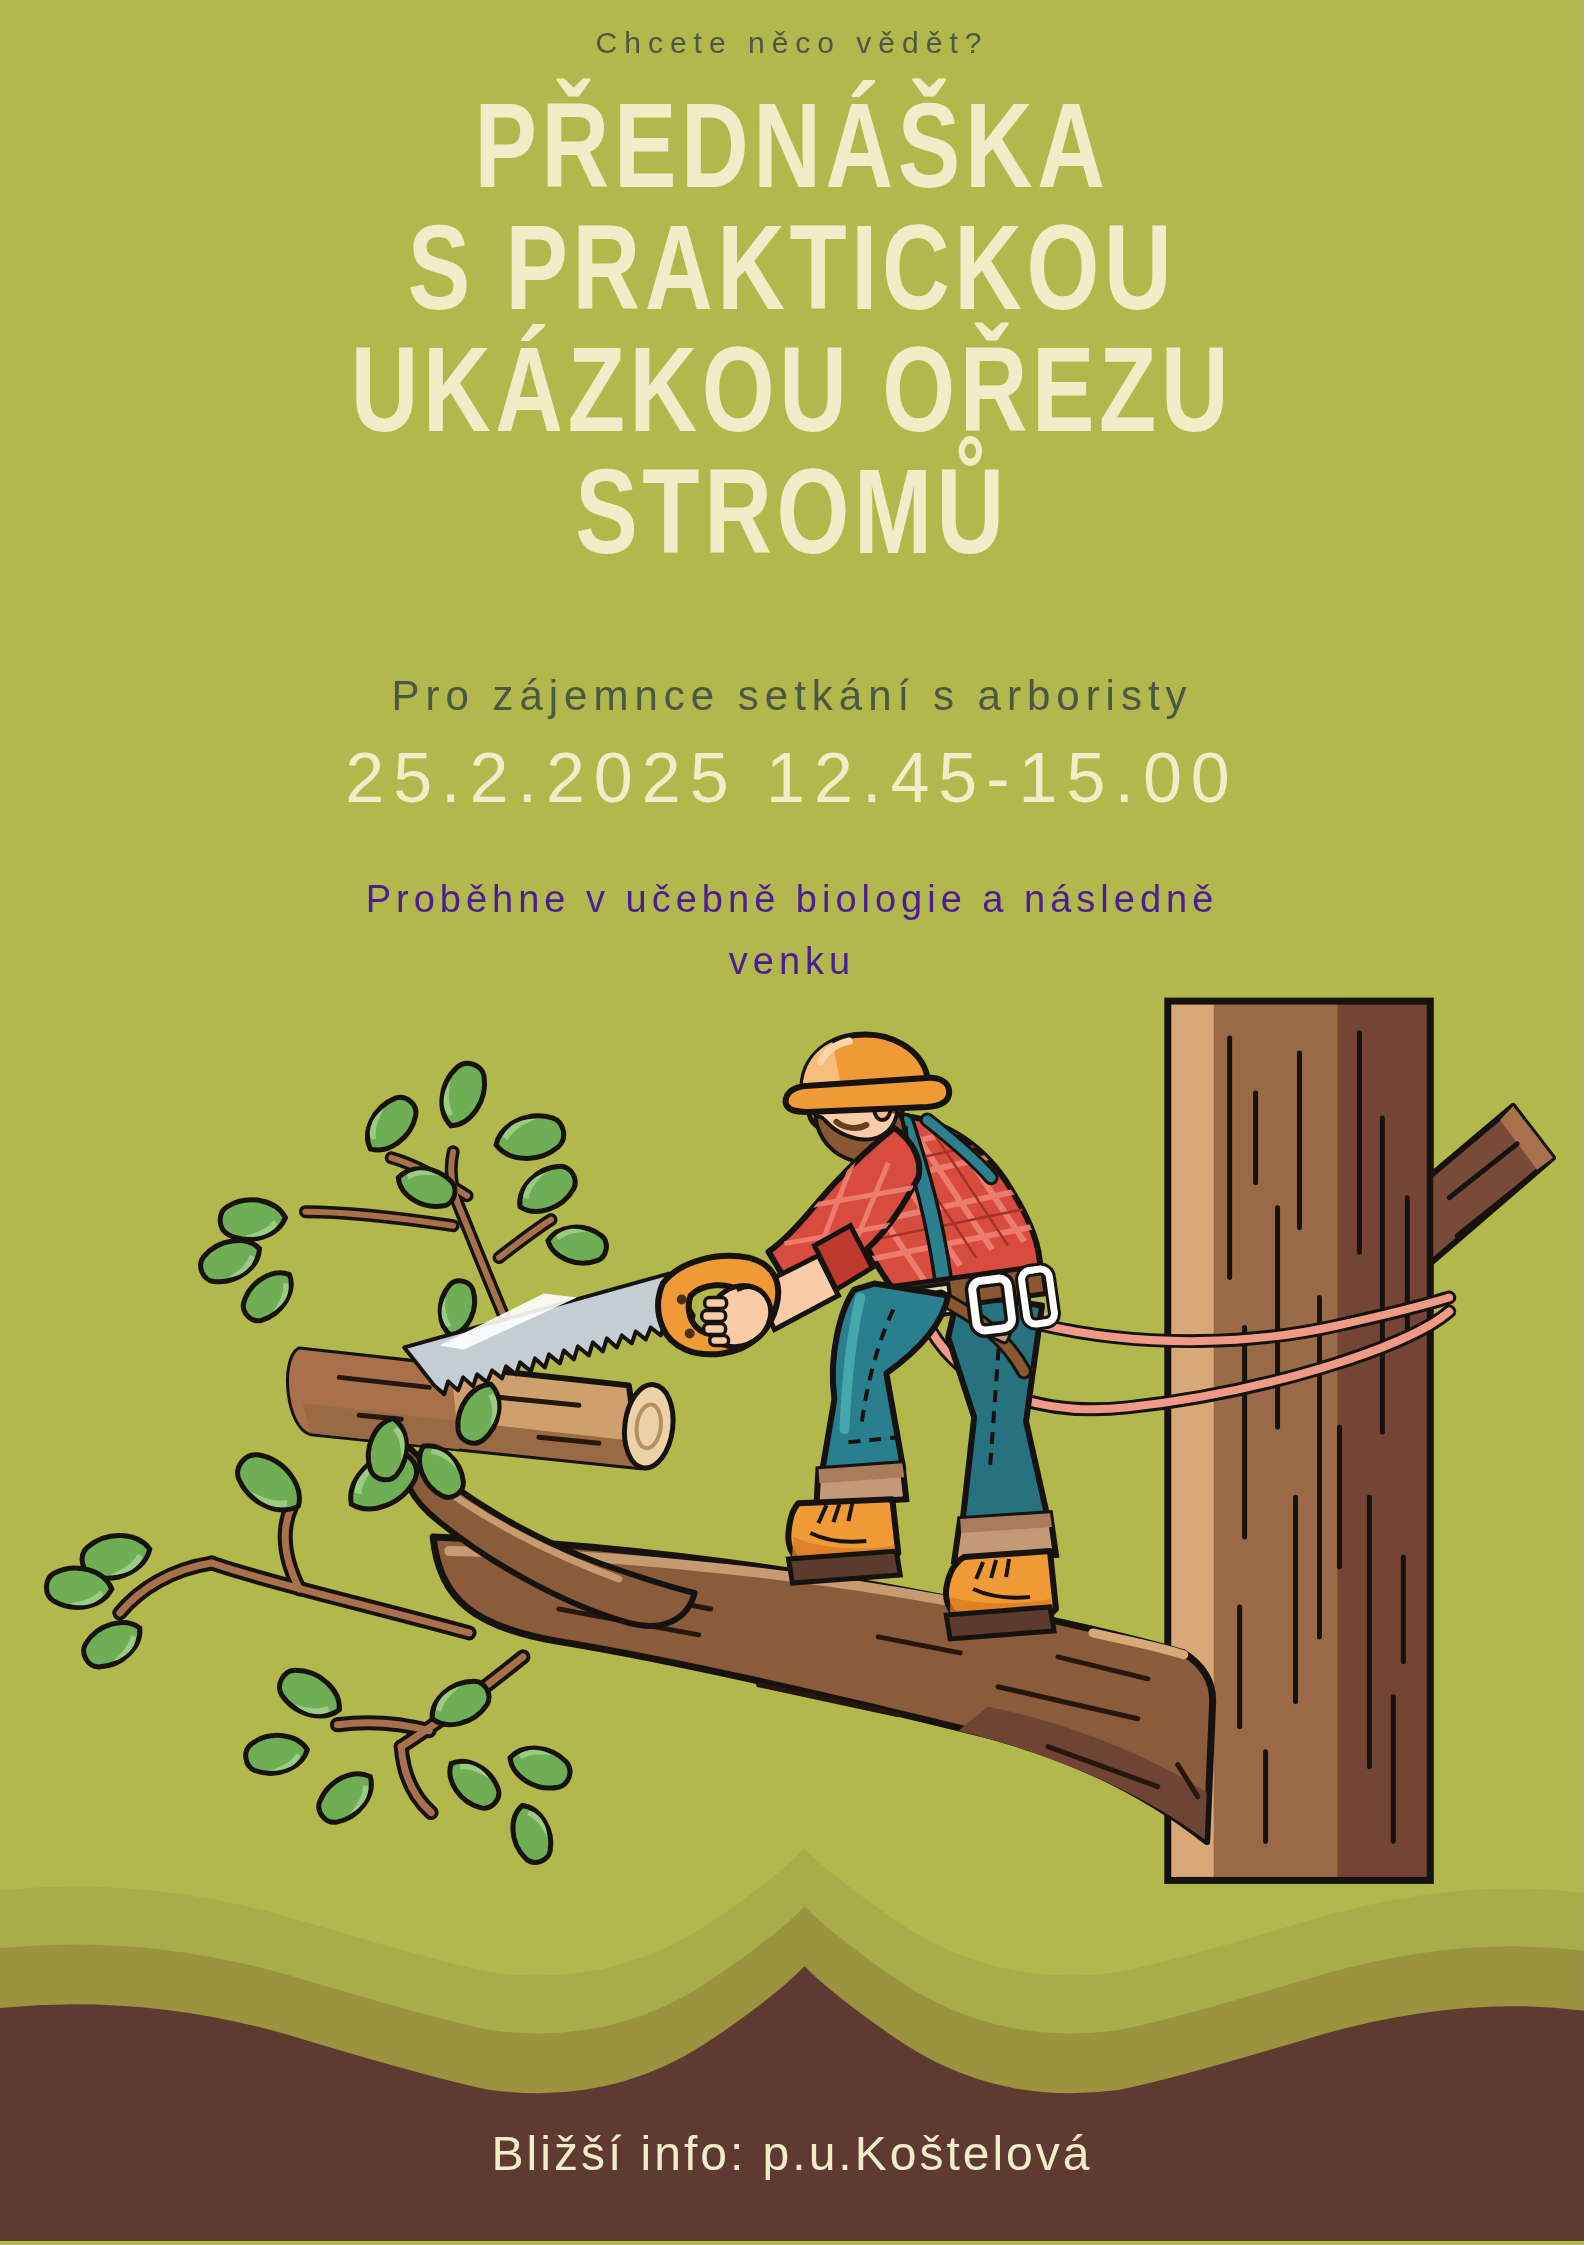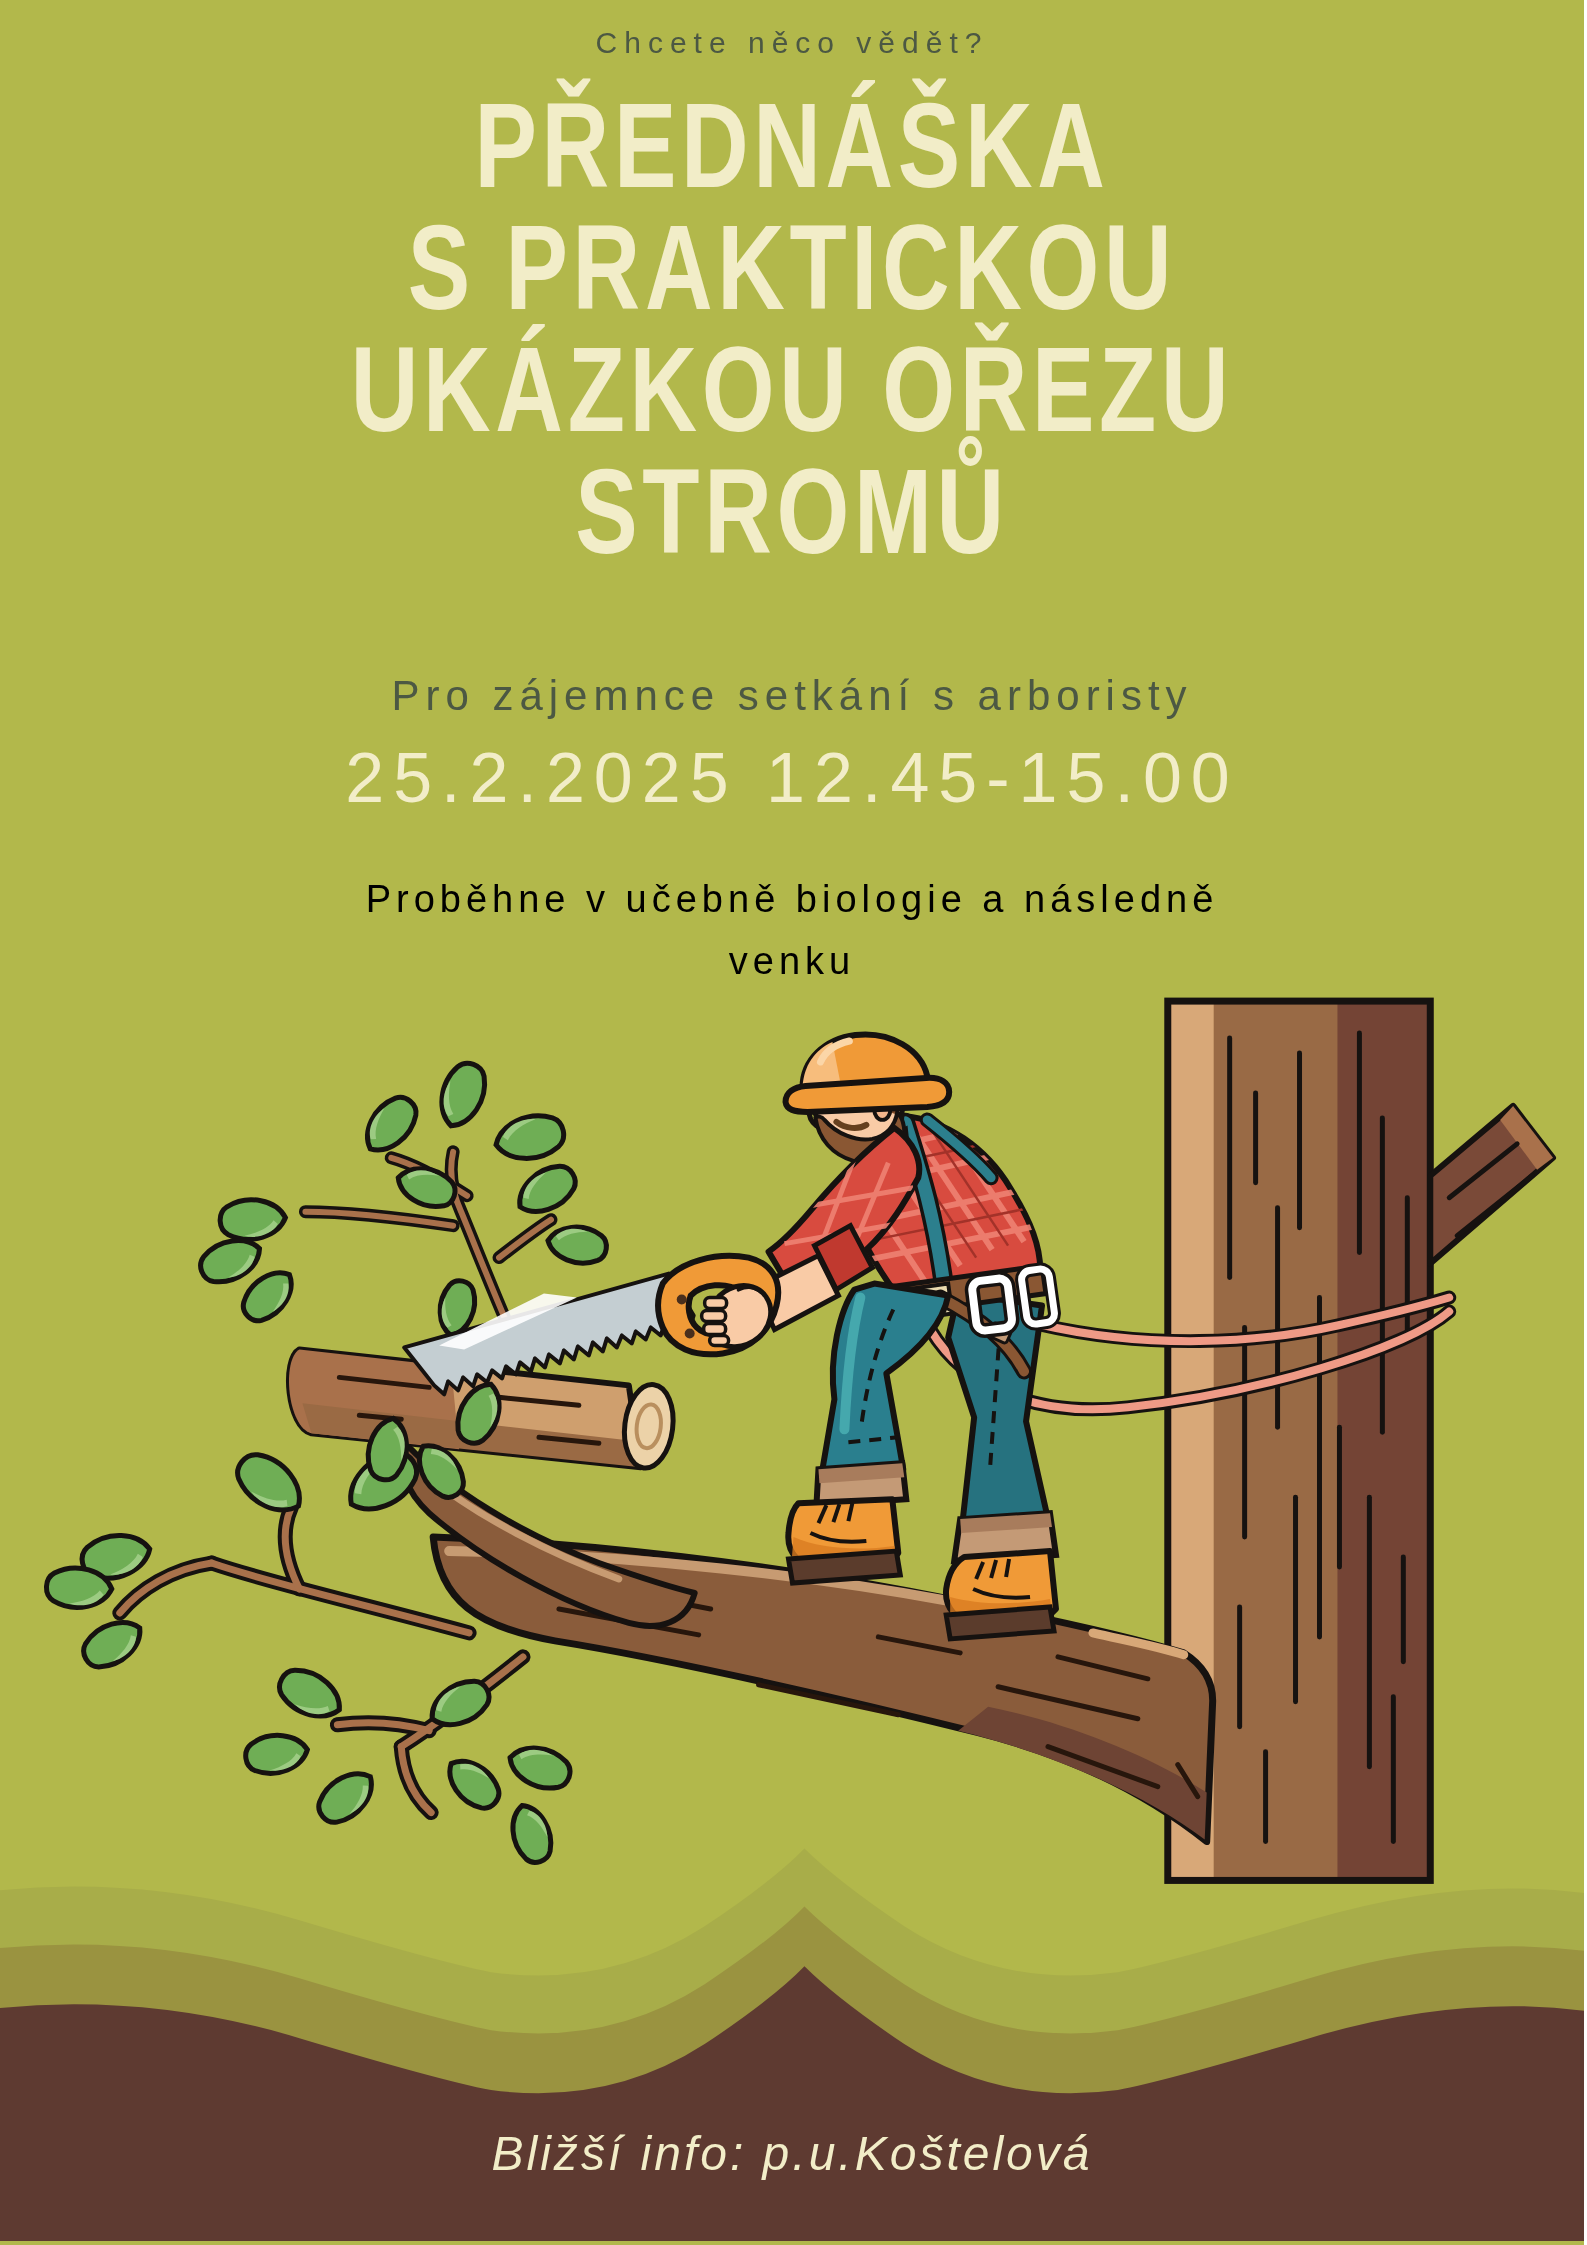--- a/index.html
+++ b/index.html
@@ -20,24 +20,24 @@
     font-size:120px;line-height:122px;letter-spacing:6px;
   }
   .title .tline{display:block;transform:scaleX(0.78);transform-origin:50% 50%;white-space:nowrap;}
   .subtitle{
     top:672px;font-size:42px;letter-spacing:6px;color:#4c5843;
   }
   .datetime{
     top:738px;font-size:70px;letter-spacing:9px;color:#f2edc8;font-weight:400;
   }
   .location{
-    top:868px;font-size:38px;letter-spacing:5px;color:#000000;line-height:62px;
+    top:868px;font-size:38px;letter-spacing:5px;color:#4c1d95;line-height:62px;
   }
   .footer-info{
-    top:2126px;font-size:48px;letter-spacing:3px;color:#f2edc8;font-style:italic;
+    top:2126px;font-size:48px;letter-spacing:3px;color:#f2edc8;
   }
   .scene{position:absolute;inset:0;z-index:1;}
 </style>
 </head>
 <body>
 
 <div class="poster">
 
   <div class="txt eyebrow">Chcete něco vědět?</div>
 

